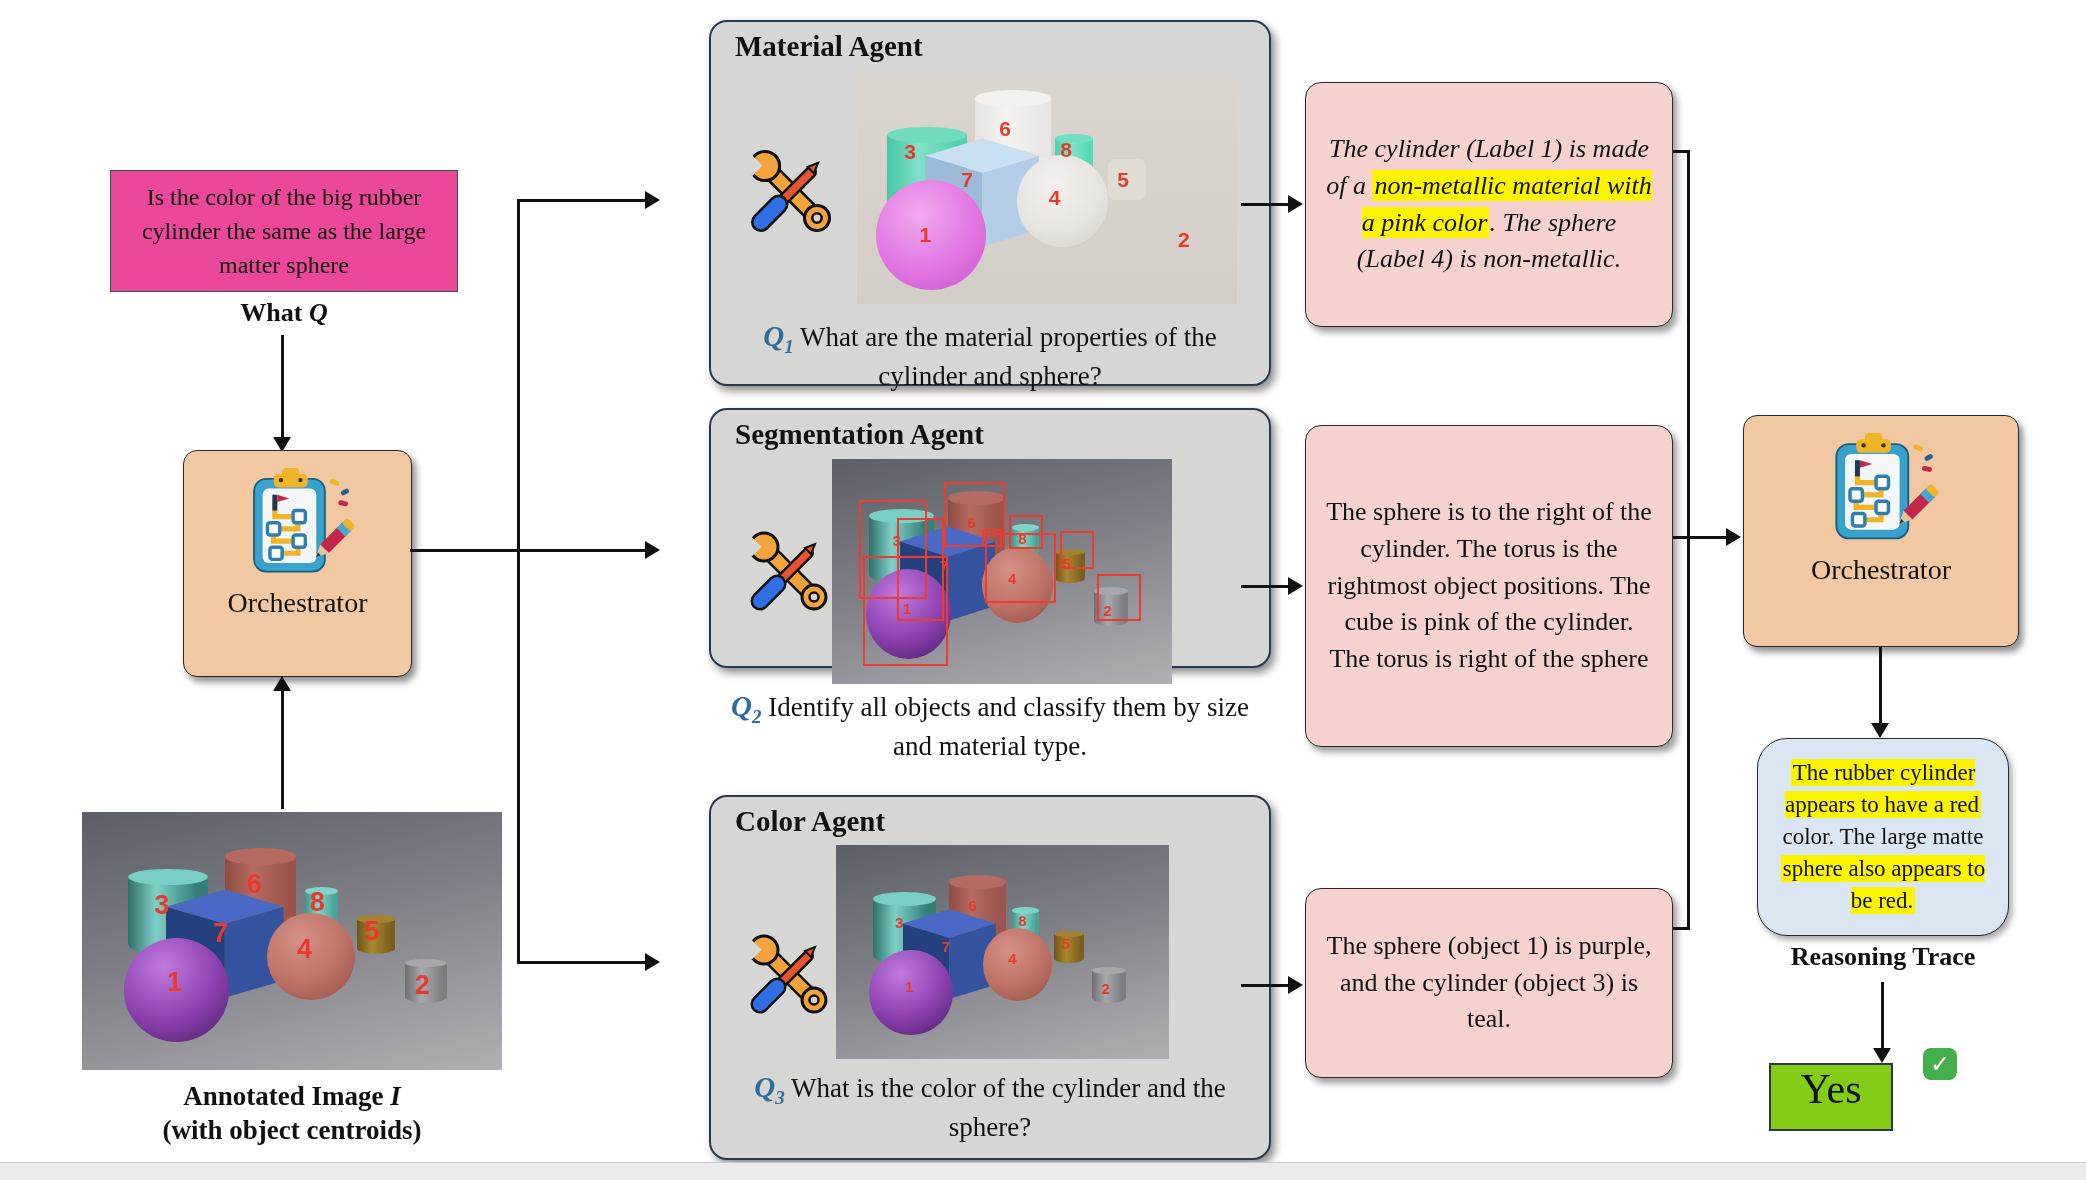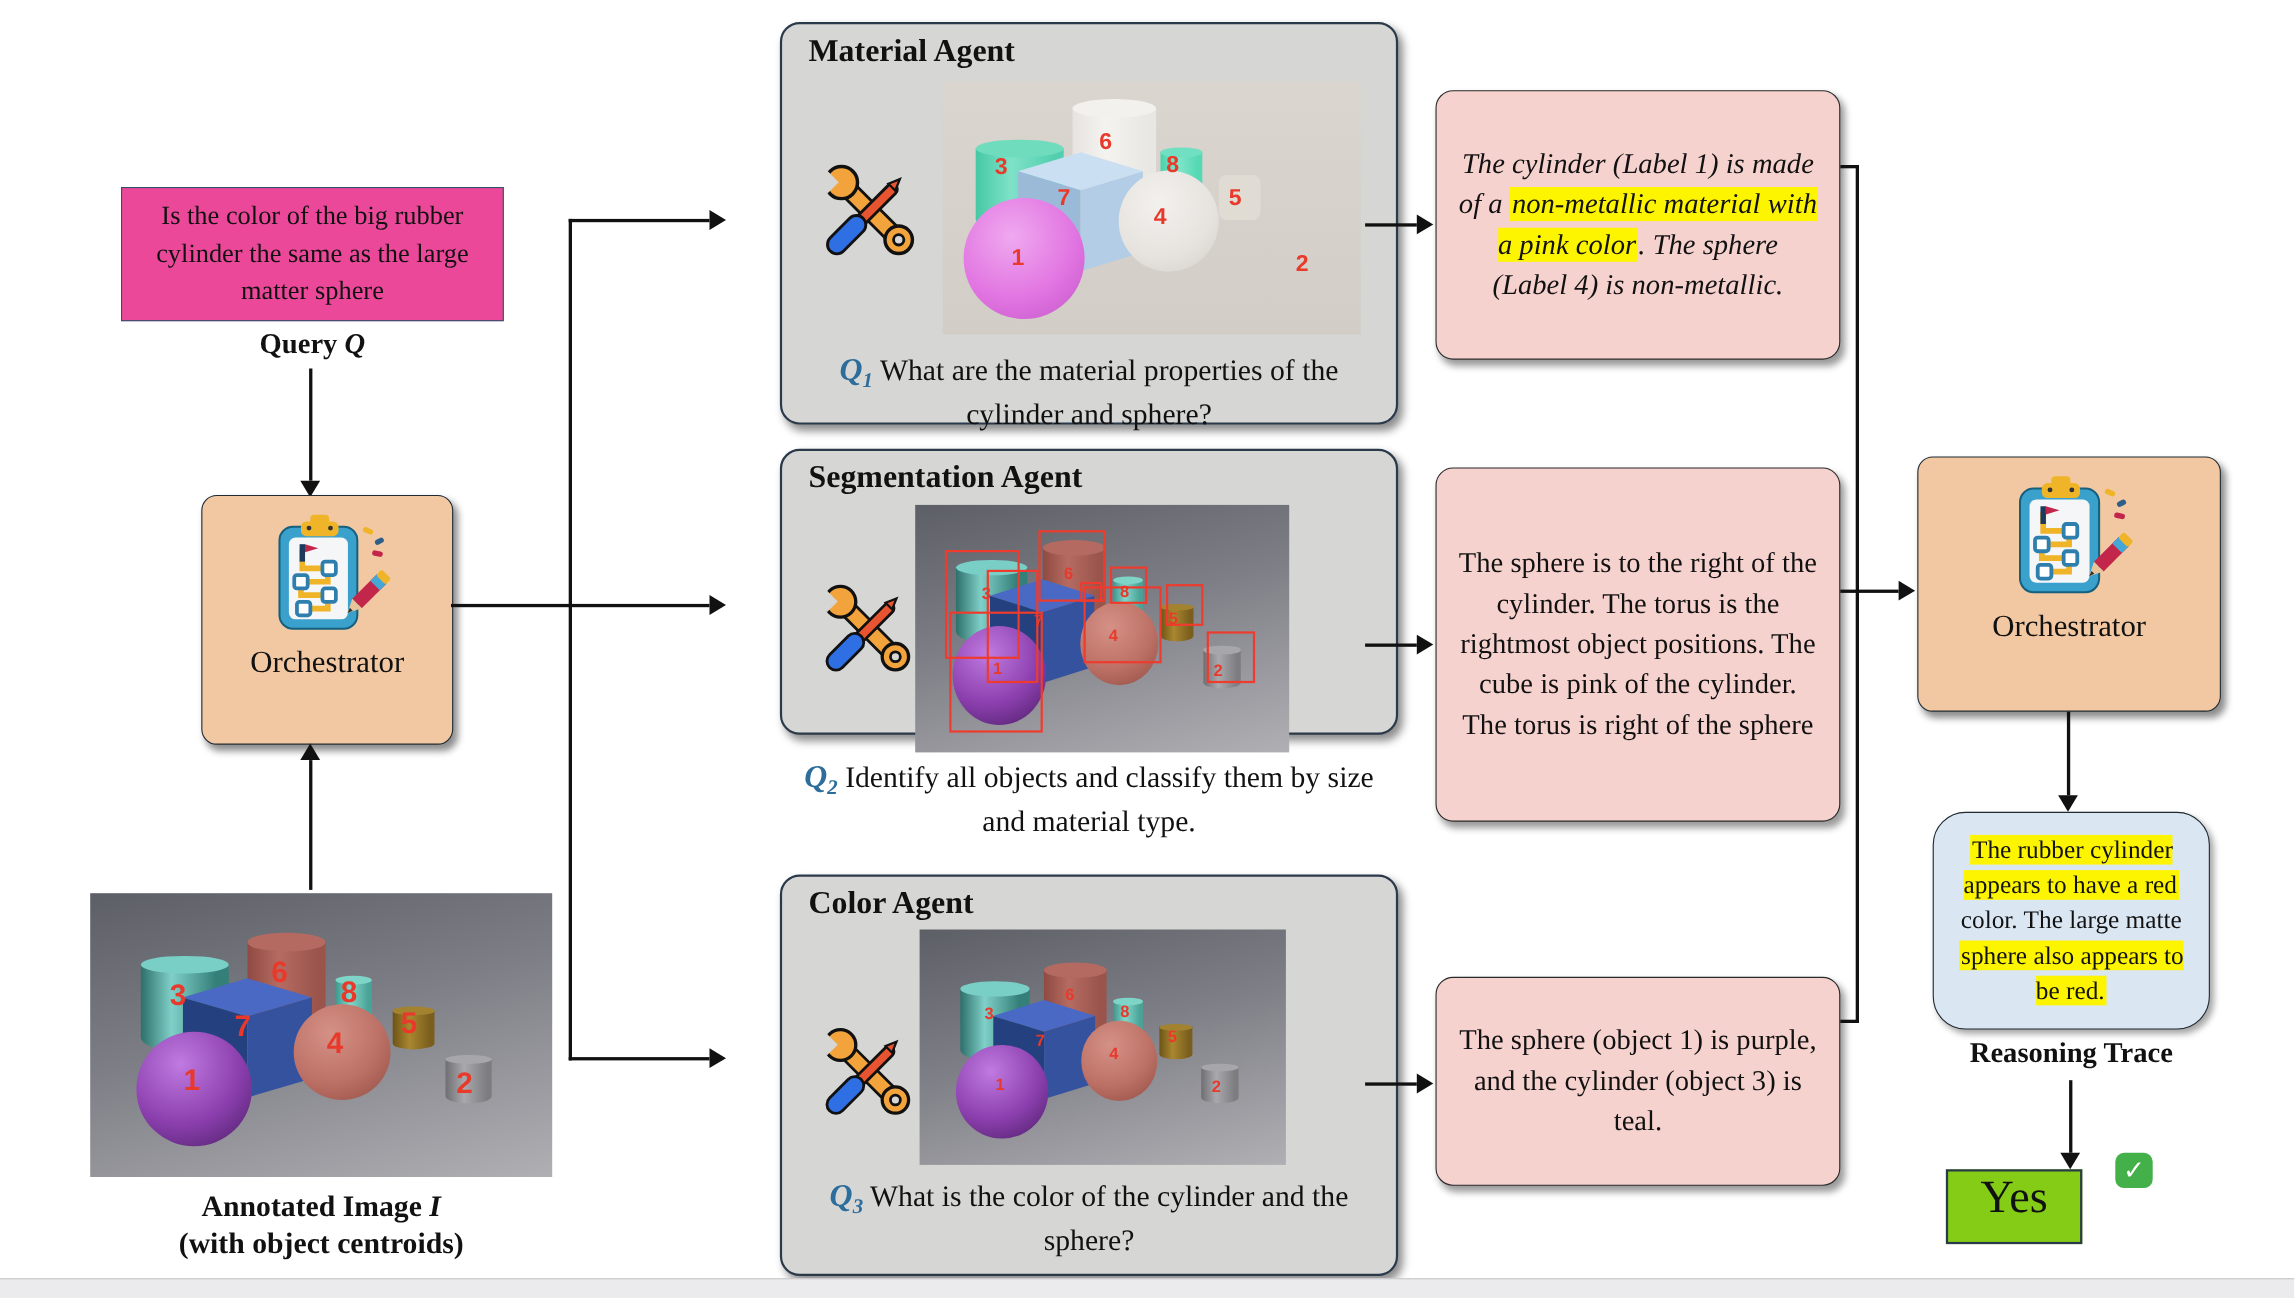--- a/index.html
+++ b/index.html
@@ -80,21 +80,21 @@
 </style>
 </head>
 <body>
 
 <div class="canvas">
 
   <div class="query-box">
     <span>Is the color of the big rubber cylinder the same as the large matter sphere</span>
   </div>
   <div class="query-label">
-    <span>Query</span>
+    <span>What</span>
     <b><i>Q</i></b>
   </div>
 
   <div class="vline" style="left:281px;top:335px;height:102px;"></div>
   <div class="ah-down" style="left:273px;top:437px;"></div>
 
   <div class="orch-box" style="left:183px;top:450px;width:227px;height:225px;">
     <svg viewBox="0 0 100 100" width="122" height="122" style="margin-top:12px;">
       <rect x="14" y="13" width="58" height="76" rx="10" fill="#3aa0cc" stroke="#14607e" stroke-width="1.5"></rect>
       <rect x="21" y="21" width="44" height="61" rx="5" fill="#f5f6f7"></rect>

